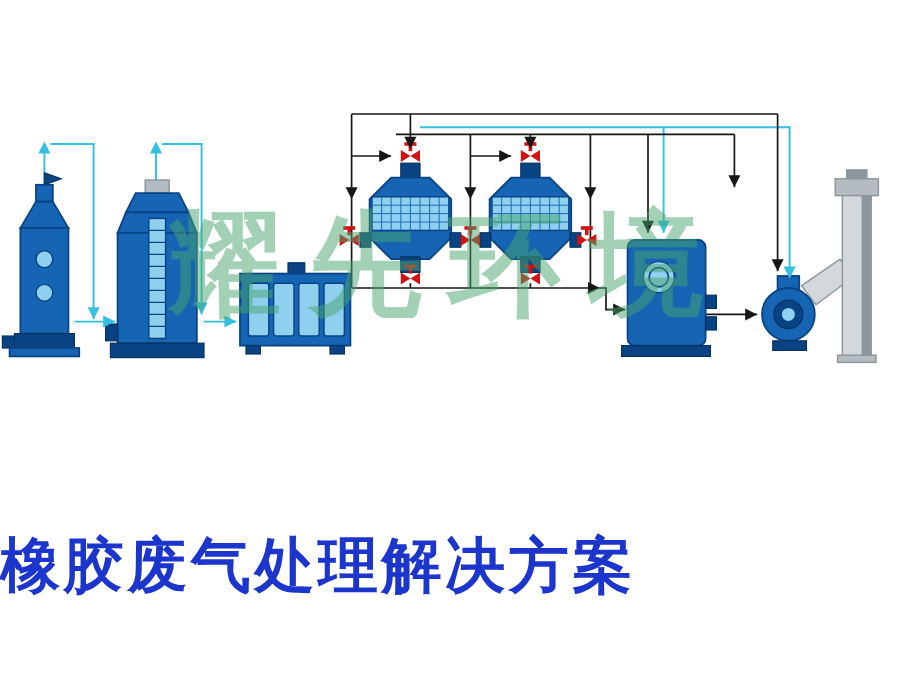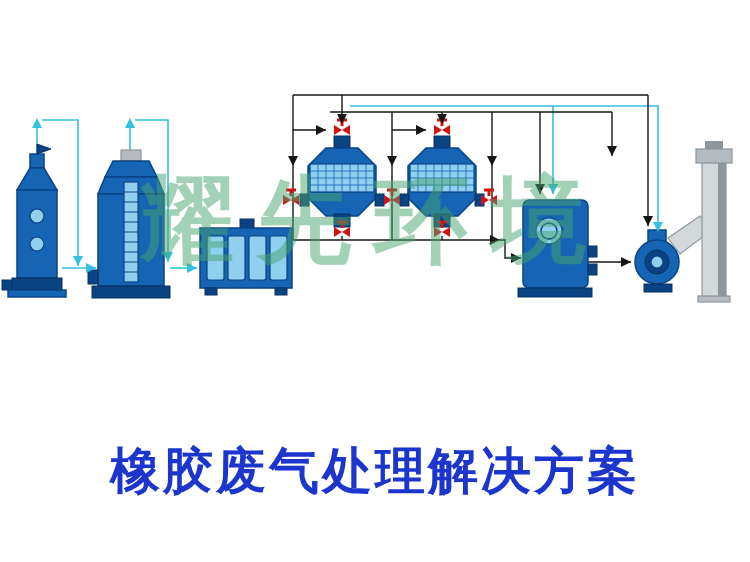--- a/index.html
+++ b/index.html
@@ -24,21 +24,21 @@
   .arr-c{fill:var(--c-cyan)}
   .arr-b{fill:var(--c-ink)}
   .valve{fill:var(--c-red)}
   .gray-part{fill:var(--c-gray);stroke:var(--c-gray-dark);stroke-width:1.2}
   .gray-mid{fill:var(--c-gray-mid);stroke:var(--c-gray-dark);stroke-width:1.2}
   .gray-shadow{fill:var(--c-gray-dark)}
   .watermark{position:absolute;left:140px;top:158px;font-size:95px;font-weight:700;
              letter-spacing:22px;color:var(--wm-green);white-space:nowrap;
              pointer-events:none;z-index:5;
              font-family:"DejaVu Serif","Liberation Serif",serif}
-  .title{position:absolute;left:0;right:0;top:438px;text-align:center;font-size:50px;
+  .title{position:absolute;left:0;right:0;top:438px;font-size:50px;
          font-weight:700;letter-spacing:3px;color:var(--title-blue);z-index:4;
          font-family:"DejaVu Serif","Liberation Serif",serif}
 </style>
 </head>
 <body>
 
 <div class="canvas">
 
   <svg width="750" height="562" viewBox="0 0 750 562">
     <defs>

